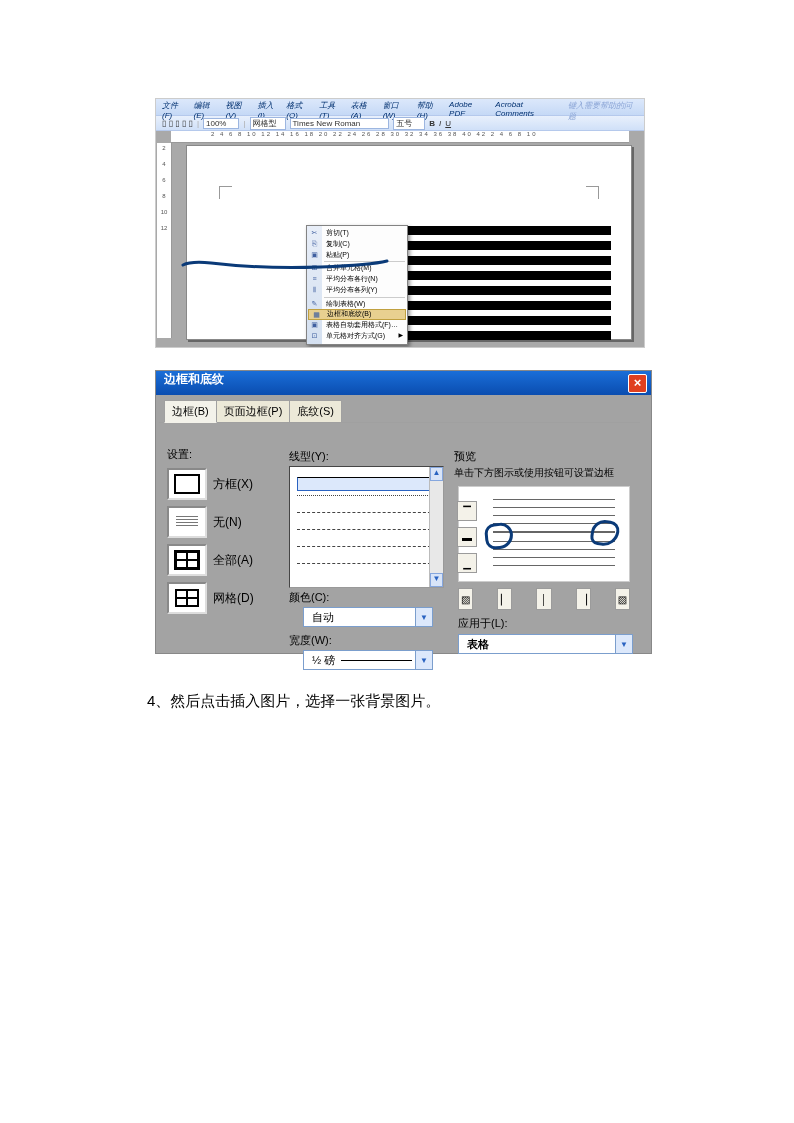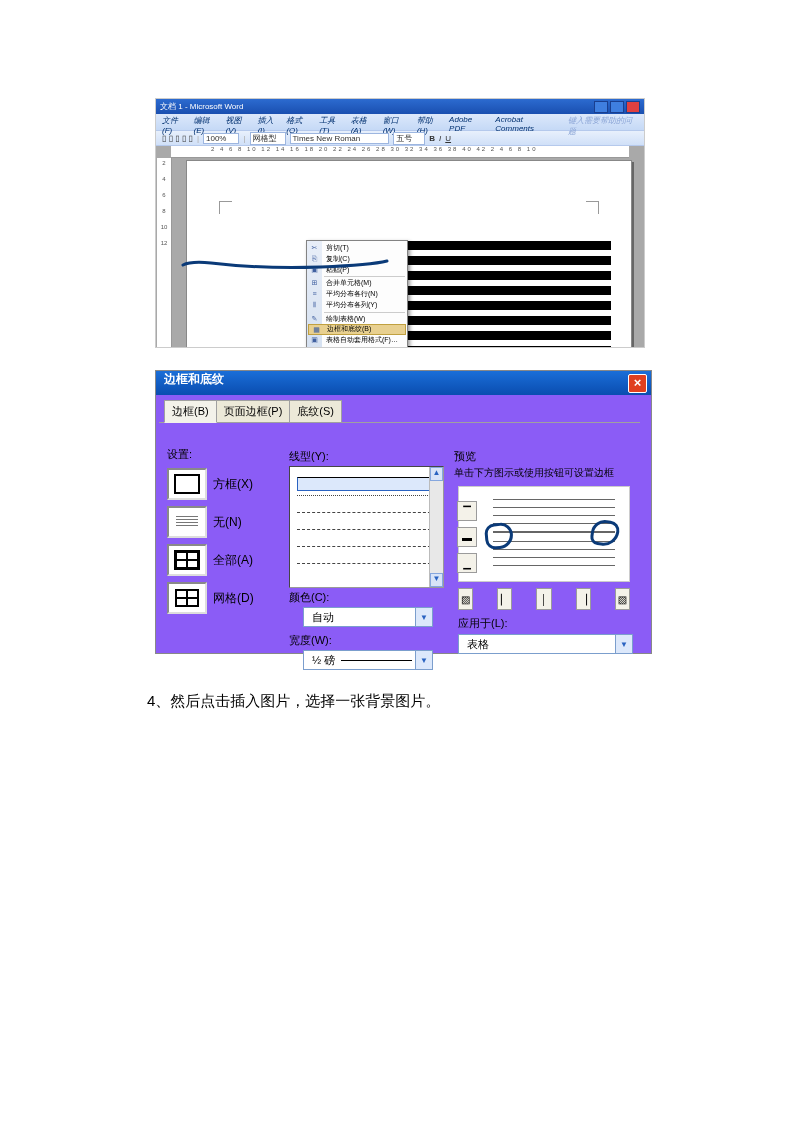--- a/index.html
+++ b/index.html
@@ -201,21 +201,21 @@
     background:#e04020;
     border:1px solid #fff;
     color:#fff;
     font-size:13px;
     line-height:15px;
     text-align:center;
     font-weight:bold;
     border-radius:2px;
   }
   .dlg-body {
-    background:#8b5cf6;
+    background:#a3a3a3;
     padding:4px 8px 4px 0;
     height: 250px;
     position:relative;
   }
   .tabs {
     display:flex;
     padding-left:8px;
     font-size:11px;
   }
   .tab {
@@ -336,42 +336,34 @@
     transform: rotate(-5deg);
     z-index:5;
   }
   .bottom-btns {
     display:flex;
     gap:24px;
     margin:2px 4px;
   }
   .bottom-btns .side-btn { width:20px; height:20px;}
   .apply-row { margin:6px 4px 0 4px; font-size:11px;}
-  .apply-row .combo-box { margin:3px 0 0 0; width:165px;}
+  .apply-row .combo-box { margin:3px 0 0 0; width:165px;font-weight:bold;}
 
   .step-text {
     margin-top: 38px;
     font-size: 15px;
     margin-left: -8px;
   }
 </style>
 </head>
 <body>
 
 <div class="page">
 
   <div class="shot1">
-    <div class="titlebar">
-      <span>文档 1 - Microsoft Word</span>
-      <span class="winbtns">
-        <span></span>
-        <span></span>
-        <span class="close"></span>
-      </span>
-    </div>
     <div class="menubar">
       <span>文件(F)</span>
       <span>编辑(E)</span>
       <span>视图(V)</span>
       <span>插入(I)</span>
       <span>格式(O)</span>
       <span>工具(T)</span>
       <span>表格(A)</span>
       <span>窗口(W)</span>
       <span>帮助(H)</span>

